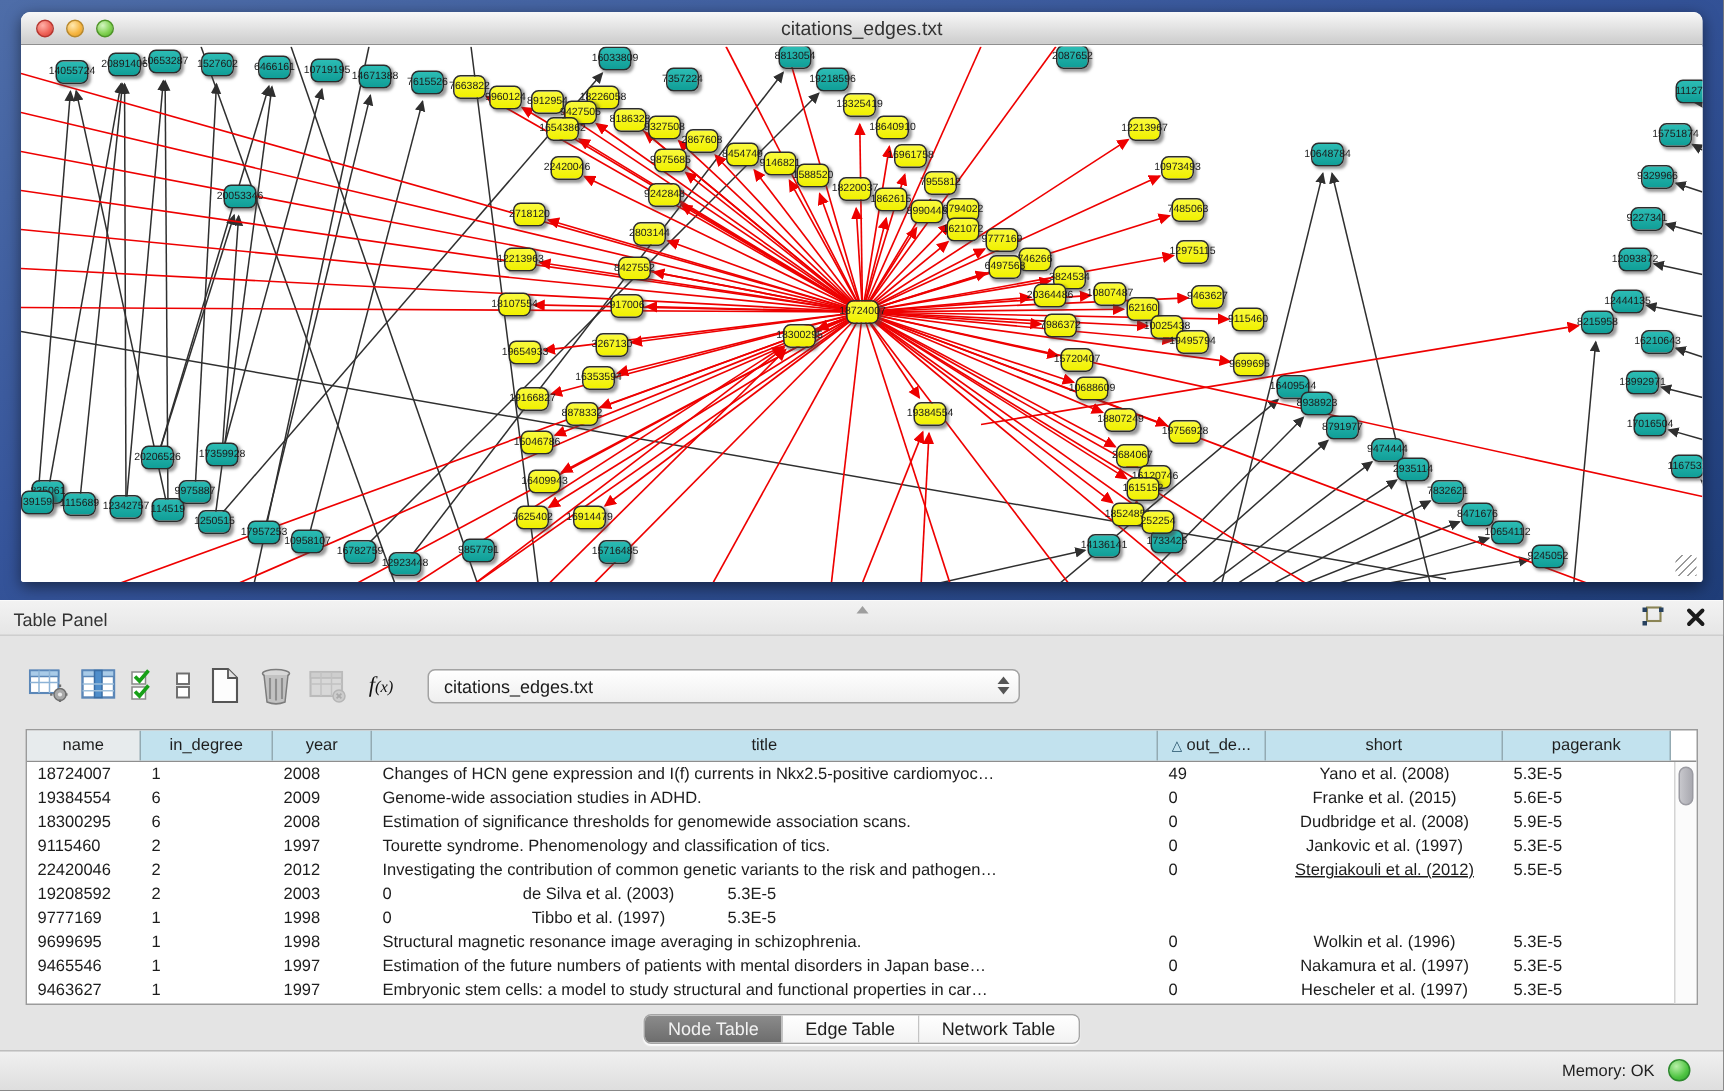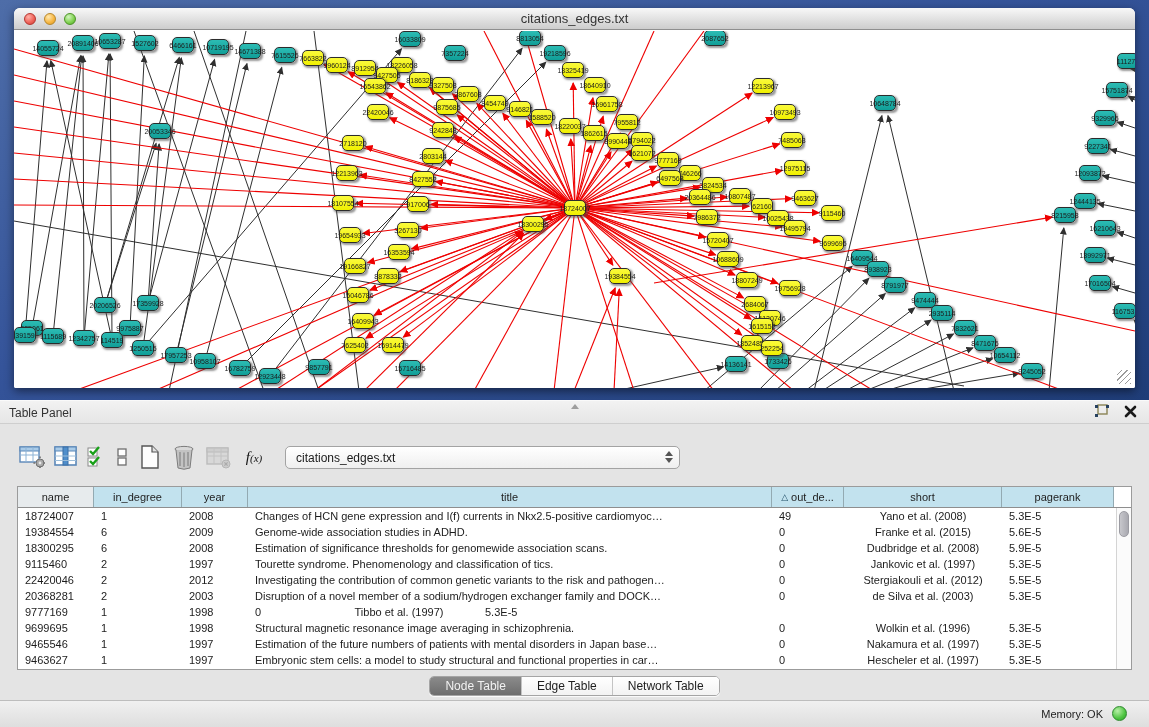--- a/index.html
+++ b/index.html
@@ -641,28 +641,27 @@
             <div class="td" style="width: 72px; flex: 0 0 72px;">0</div>
             <div class="td center" style="width: 158px; flex: 0 0 158px;">Jankovic et al. (1997)</div>
             <div class="td" style="width: 112px; flex: 0 0 112px;">5.3E-5</div>
           </div>
           <div class="tr">
             <div class="td" style="width: 76px; flex: 0 0 76px;">22420046</div>
             <div class="td" style="width: 88px; flex: 0 0 88px;">2</div>
             <div class="td" style="width: 66px; flex: 0 0 66px;">2012</div>
             <div class="td" style="width: 524px; flex: 0 0 524px;">Investigating the contribution of common genetic variants to the risk and pathogen…</div>
             <div class="td" style="width: 72px; flex: 0 0 72px;">0</div>
-            <div class="td center" style="width: 158px; flex: 0 0 158px;">Stergiakouli et al. (2012)</div>
+            <div class="td center" style="width: 158px; flex: 0 0 158px; text-decoration: underline;">Stergiakouli et al. (2012)</div>
             <div class="td" style="width: 112px; flex: 0 0 112px;">5.5E-5</div>
           </div>
           <div class="tr">
-            <div class="td" style="width: 76px; flex: 0 0 76px;">20368281</div>
+            <div class="td" style="width: 76px; flex: 0 0 76px;">19208592</div>
             <div class="td" style="width: 88px; flex: 0 0 88px;">2</div>
             <div class="td" style="width: 66px; flex: 0 0 66px;">2003</div>
-            <div class="td" style="width: 524px; flex: 0 0 524px;">Disruption of a novel member of a sodium/hydrogen exchanger family and DOCK…</div>
             <div class="td" style="width: 72px; flex: 0 0 72px;">0</div>
             <div class="td center" style="width: 158px; flex: 0 0 158px;">de Silva et al. (2003)</div>
             <div class="td" style="width: 112px; flex: 0 0 112px;">5.3E-5</div>
           </div>
           <div class="tr">
             <div class="td" style="width: 76px; flex: 0 0 76px;">9777169</div>
             <div class="td" style="width: 88px; flex: 0 0 88px;">1</div>
             <div class="td" style="width: 66px; flex: 0 0 66px;">1998</div>
             <div class="td" style="width: 72px; flex: 0 0 72px;">0</div>
             <div class="td center" style="width: 158px; flex: 0 0 158px;">Tibbo et al. (1997)</div>

